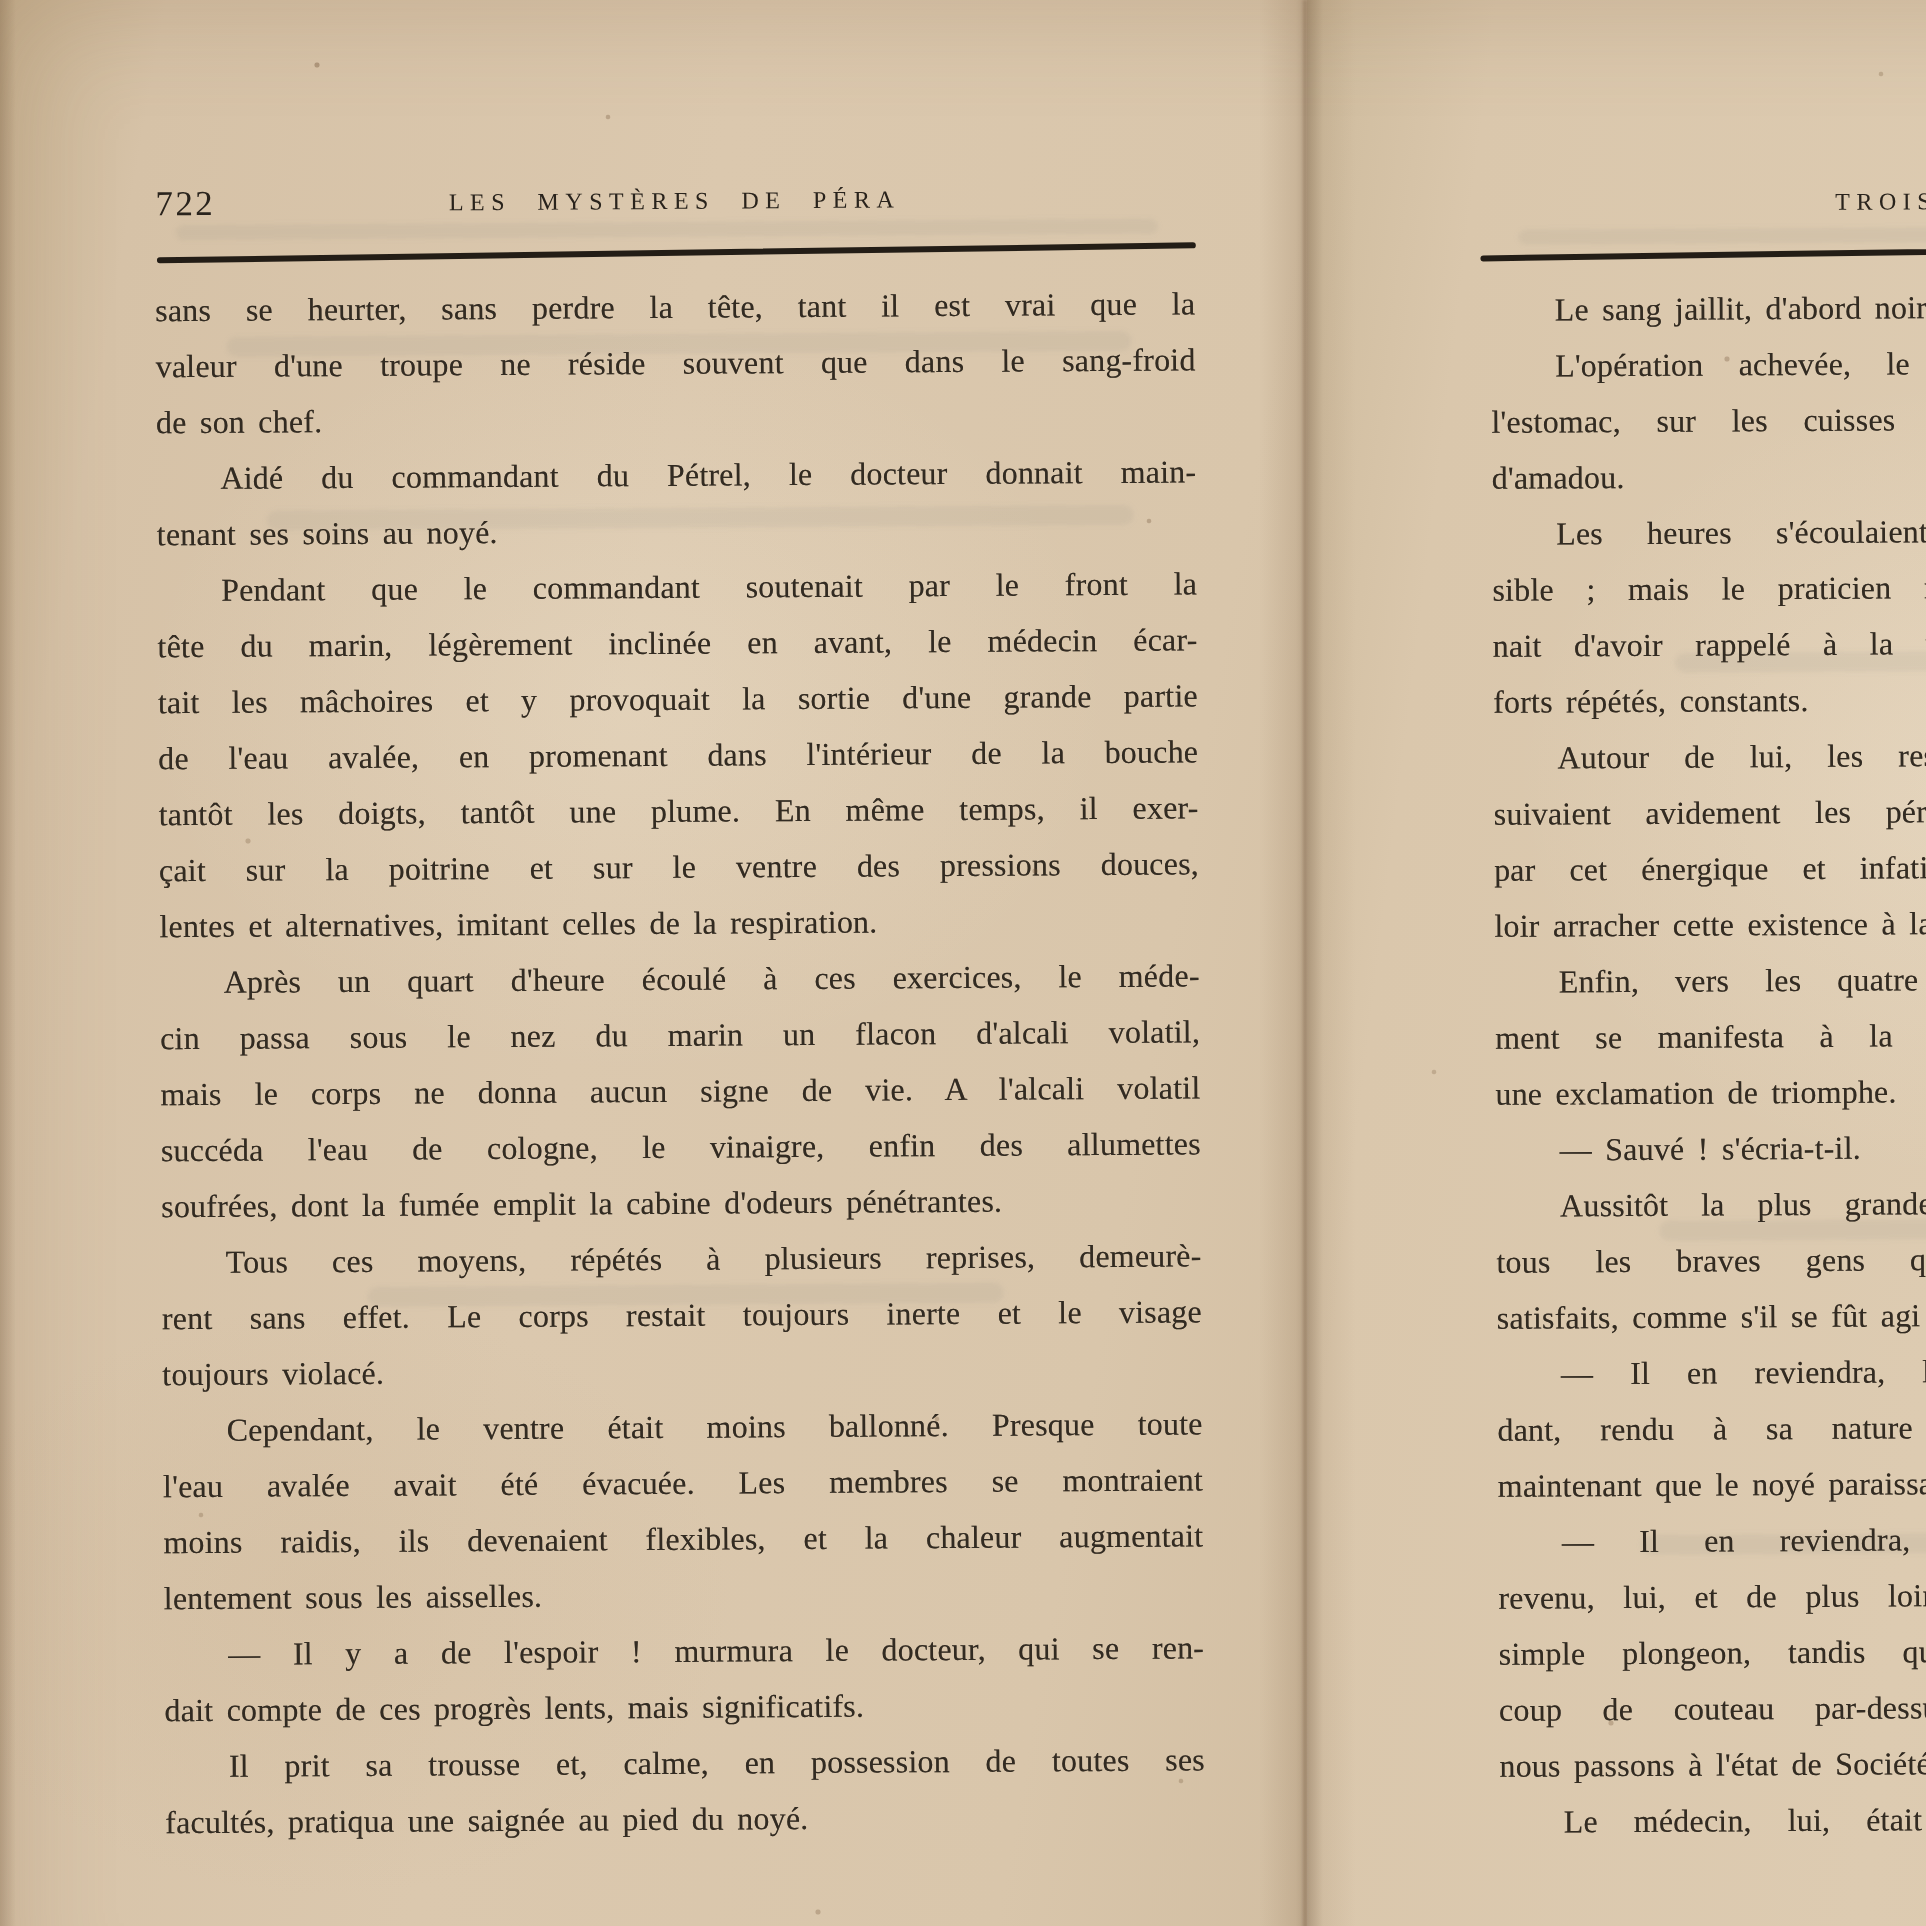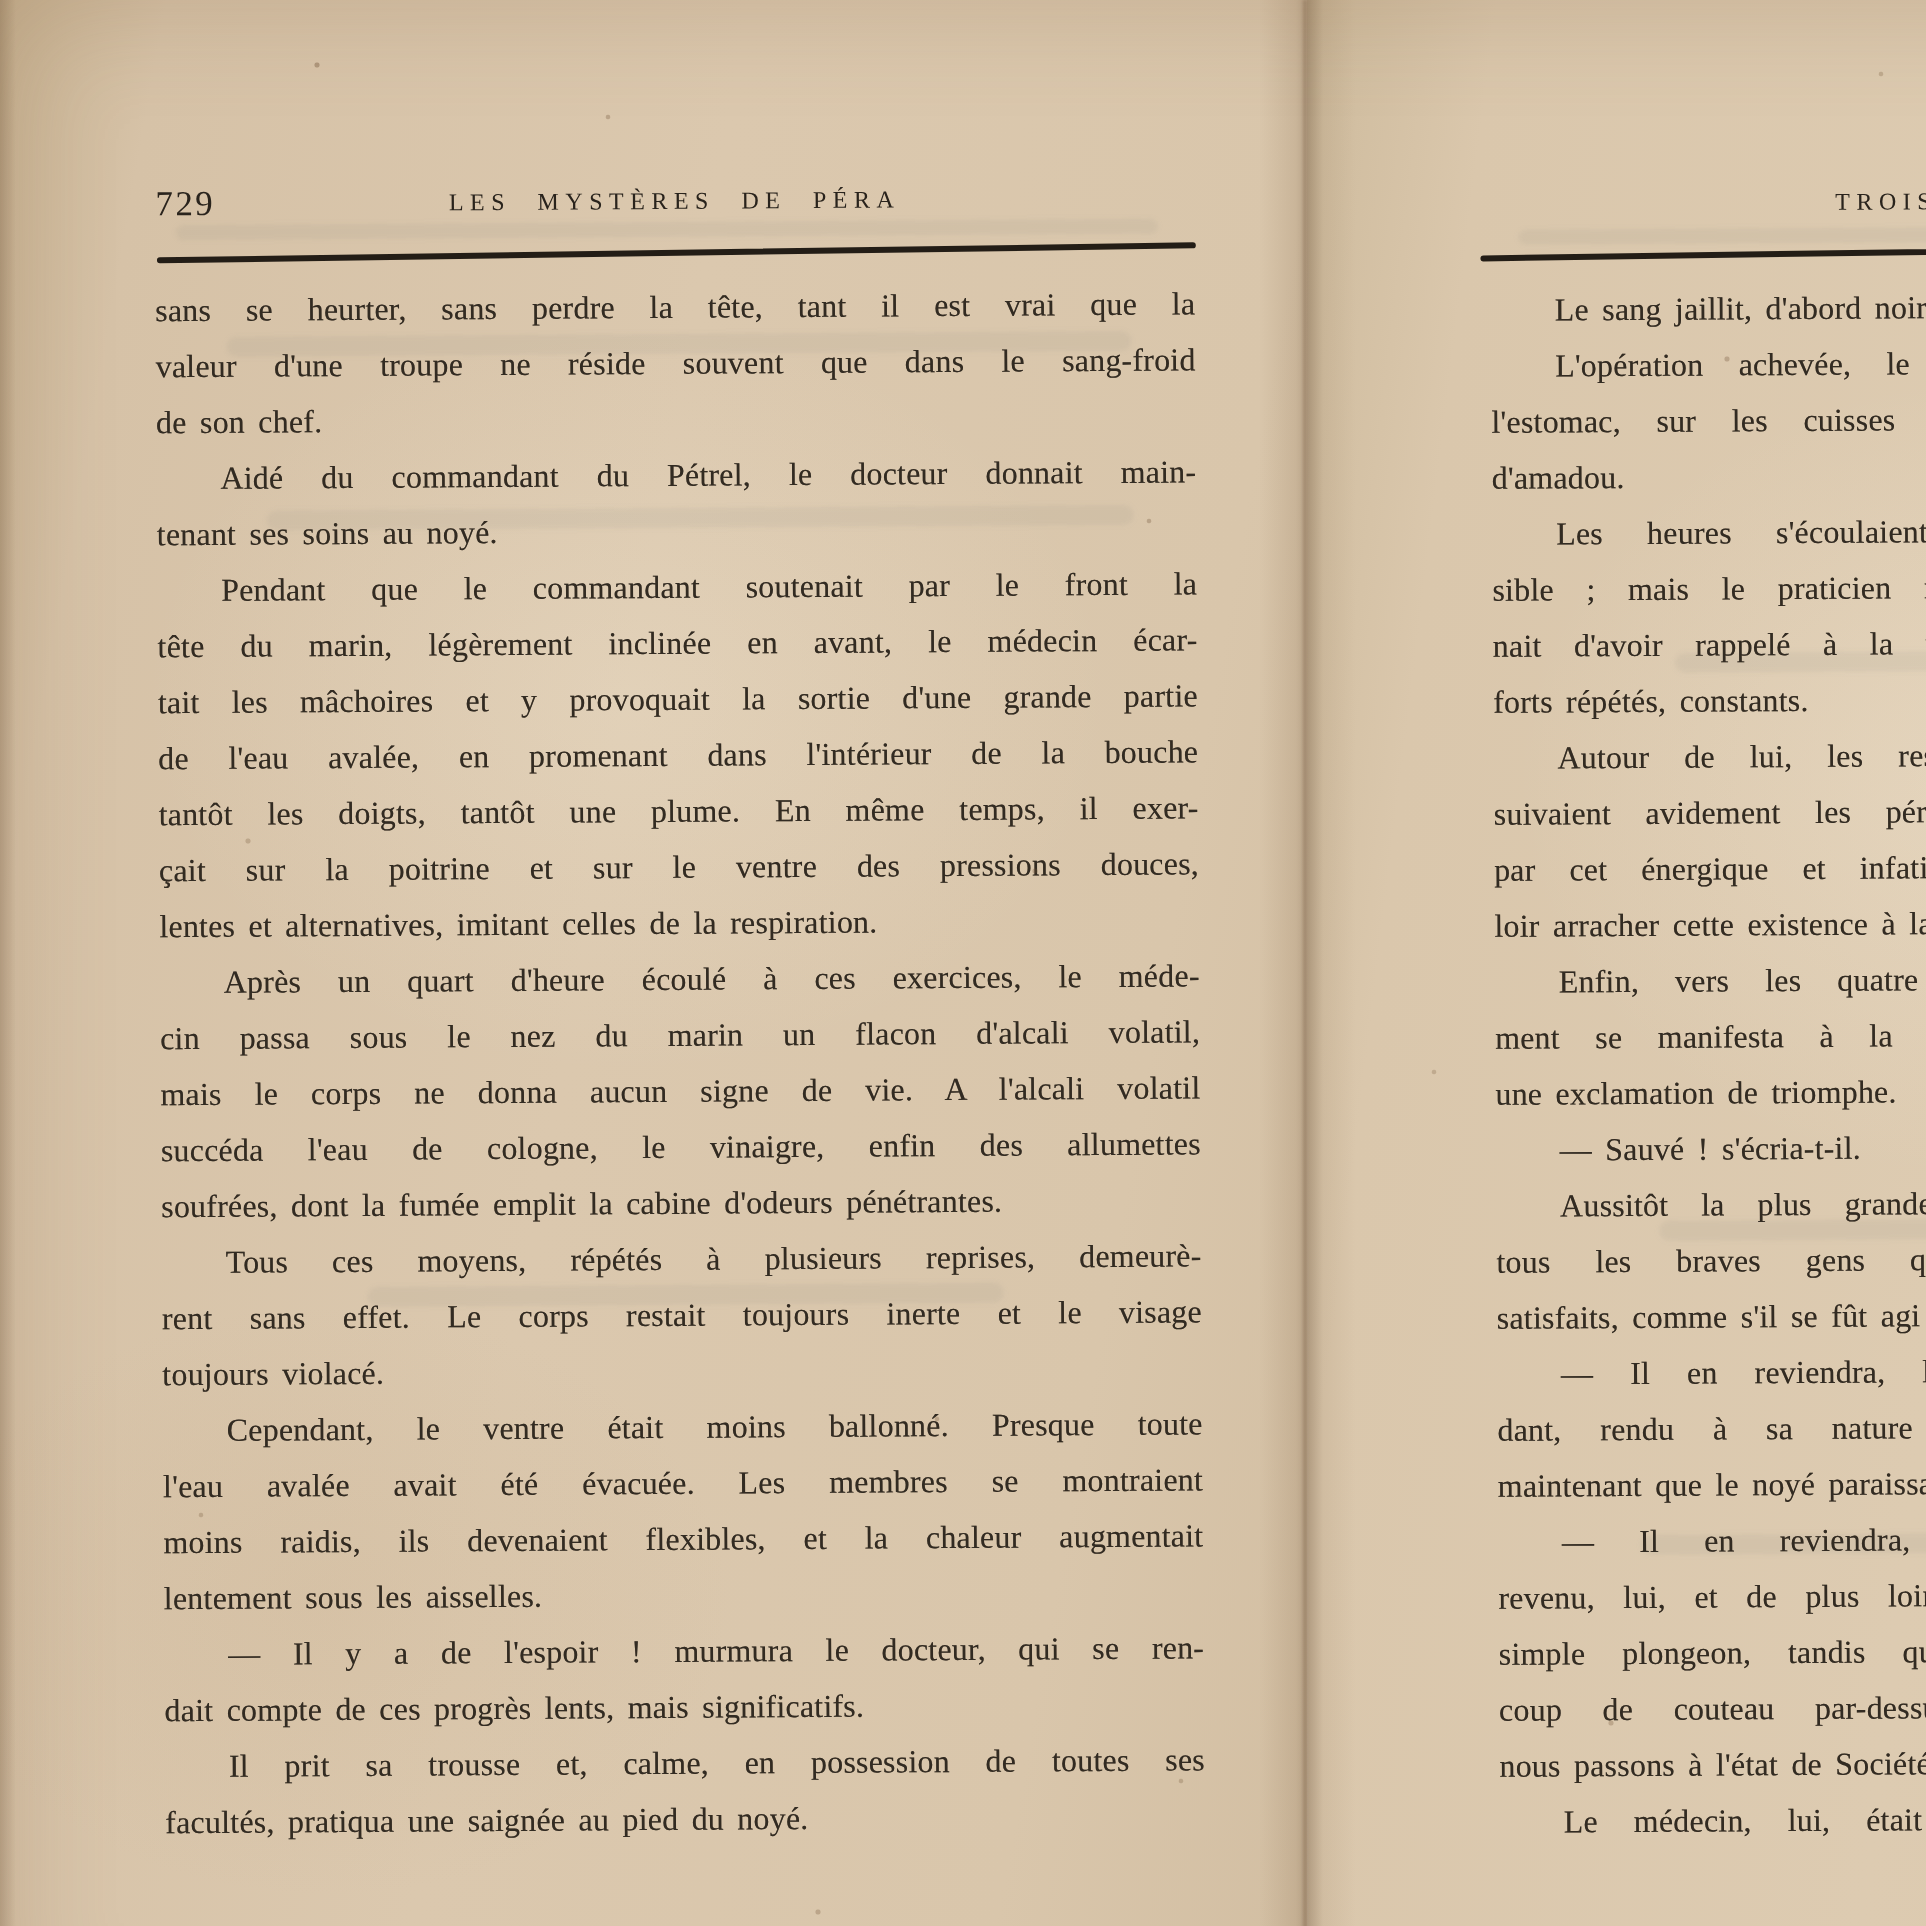--- a/index.html
+++ b/index.html
@@ -94,21 +94,21 @@
   }
 </style>
 </head>
 <body>
 
 <div class="spread">
 
   <div class="page left">
     <div class="content tl">
       <div class="ghost" style="left:181px;top:222px;width:982px;height:15.4px;"></div>
-      <div class="pagenum">729</div>
+      <div class="pagenum">722</div>
       <div class="runtitle">LES MYSTÈRES DE PÉRA</div>
       <div class="rule"></div>
       <div class="ghost" style="left:231px;top:334px;width:905px;"></div>
       <div class="ghost" style="left:270px;top:508px;width:867px;"></div>
       <div class="ghost" style="left:366px;top:1285px;width:636px;"></div>
       <div class="bodytext">
           <div class="line just">sans se heurter, sans perdre la tête, tant il est vrai que la</div>
           <div class="line just">valeur d'une troupe ne réside souvent que dans le sang-froid</div>
           <div class="line">de son chef.</div>
           <div class="line indent just">Aidé du commandant du Pétrel, le docteur donnait main-</div>

